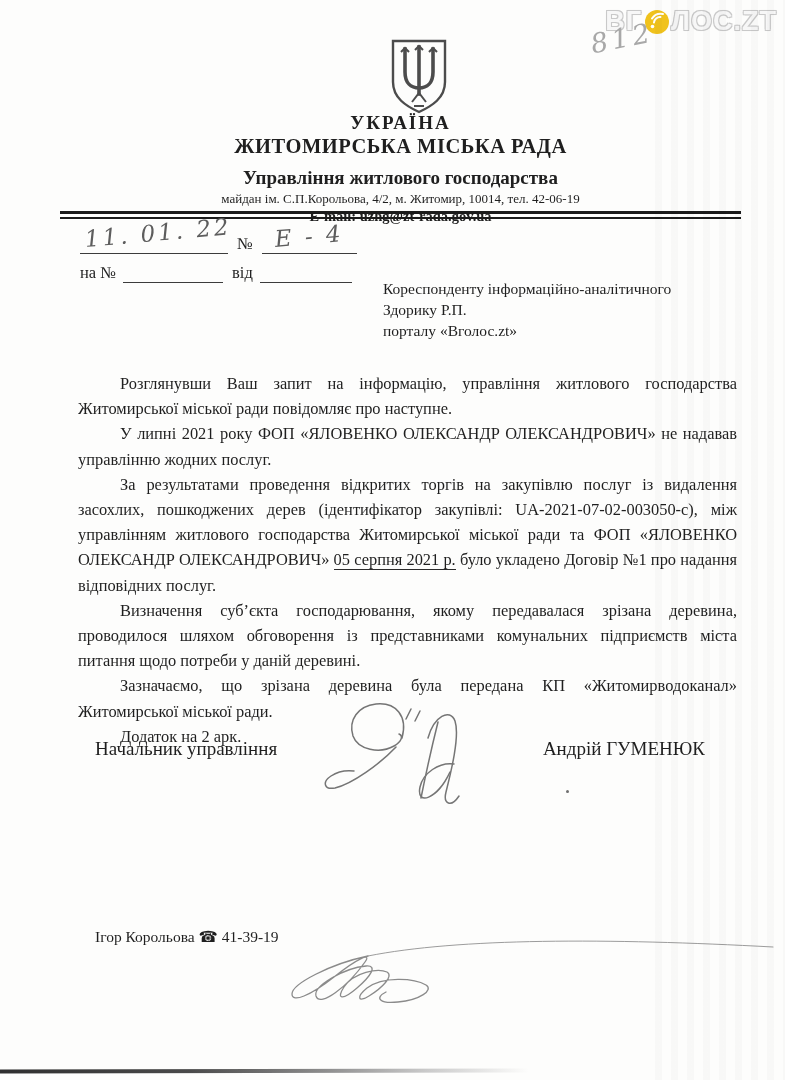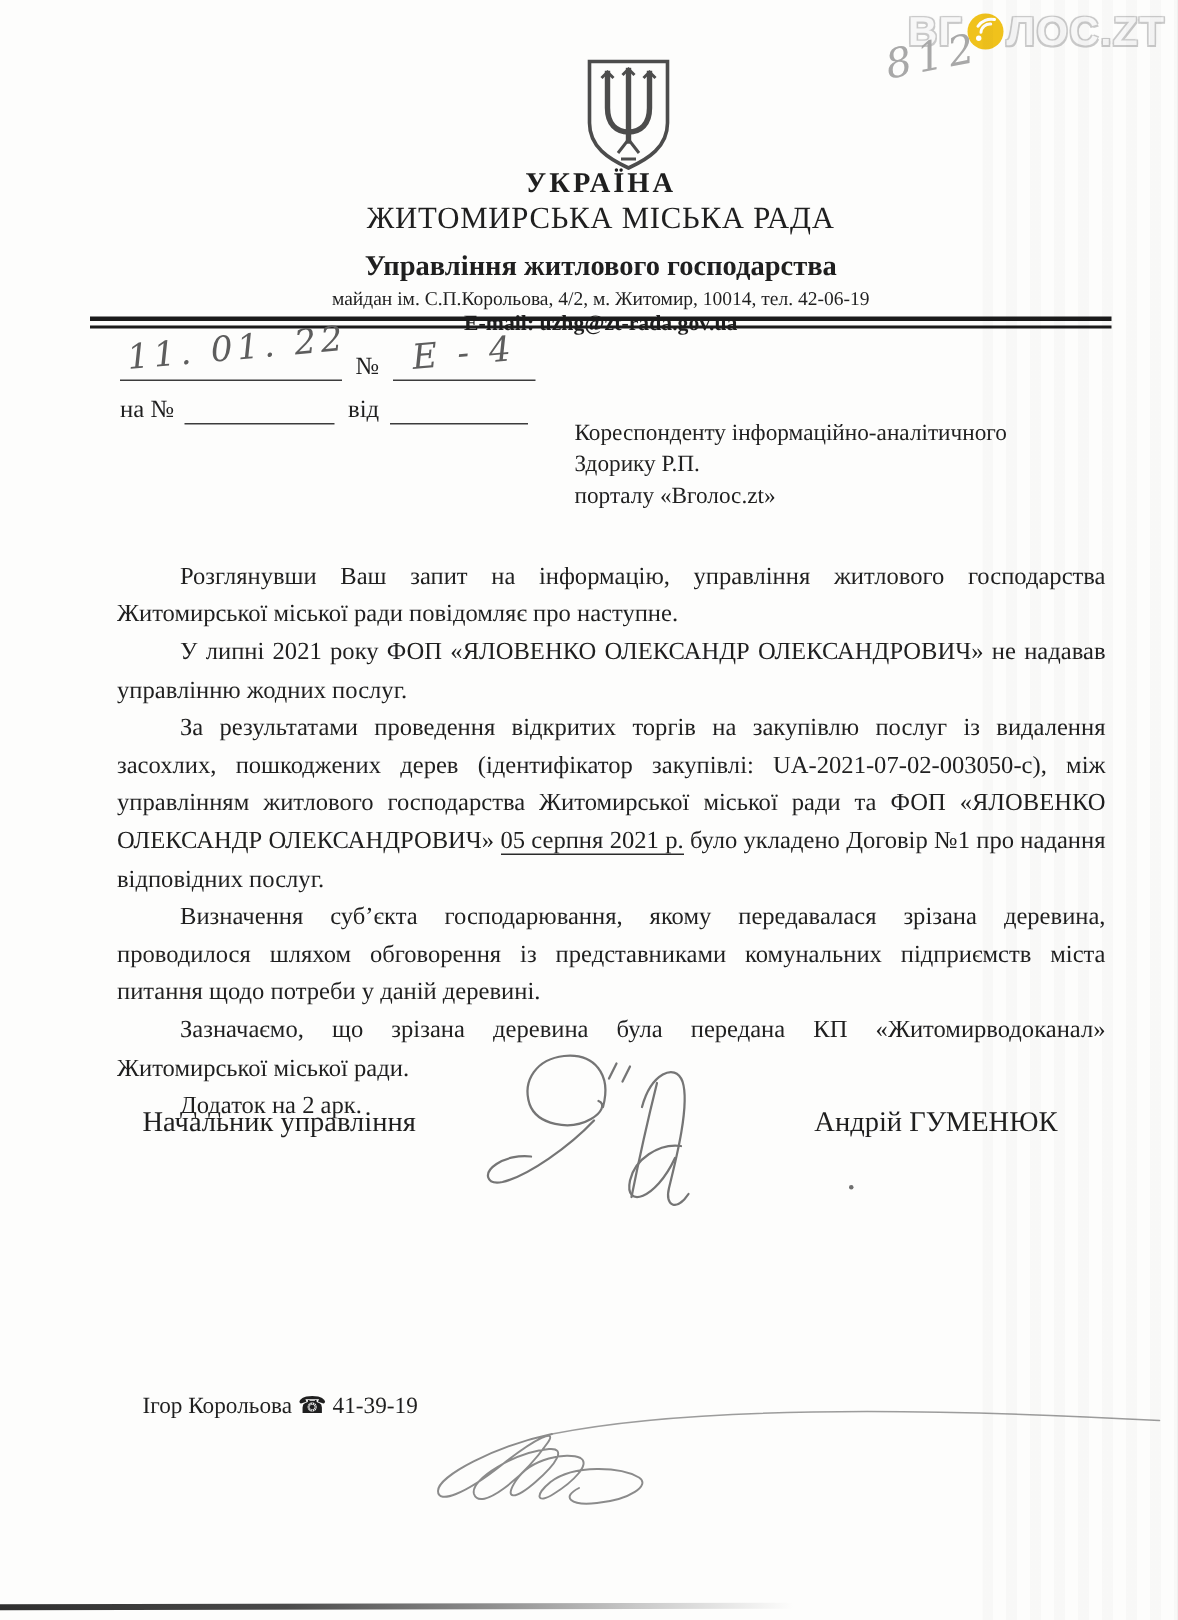--- a/index.html
+++ b/index.html
@@ -30,21 +30,21 @@
   .penc {
     position:absolute; top:20px; left:590px; width:90px;
     font-family:"DejaVu Serif",serif; font-style:italic;
     font-size:27px; color:#a8a8a8; transform:rotate(-11deg); letter-spacing:4px;
   }
 
   
   .emblem { position:absolute; top:38px; left:388px; }
   .hdr { position:absolute; top:112px; left:62px; right:46px; text-align:center; line-height:1.12; }
   .hdr .country { font-size:19px; font-weight:bold; letter-spacing:2px; }
-  .hdr .council { font-size:20.5px; font-weight:normal; letter-spacing:.5px; margin-top:2px; }
+  .hdr .council { font-size:20.5px; font-weight:bold; letter-spacing:.5px; margin-top:2px; }
   .hdr .dept { font-size:19px; font-weight:bold; margin-top:9px; }
   .hdr .addr { font-size:13px; margin-top:4px; }
   .hdr .mail { font-size:14.5px; margin-top:1px;font-weight:bold; }
 
   .rule { position:absolute; left:60px; right:44px; top:211px; height:3px;
           border-top:3px solid #1b1b1b; border-bottom:2px solid #1b1b1b; }
 
   
   .ref { position:absolute; top:232px; left:80px; font-size:16.5px; }
   .ref-row { display:flex; align-items:flex-end; height:22px; margin-bottom:7px; }

